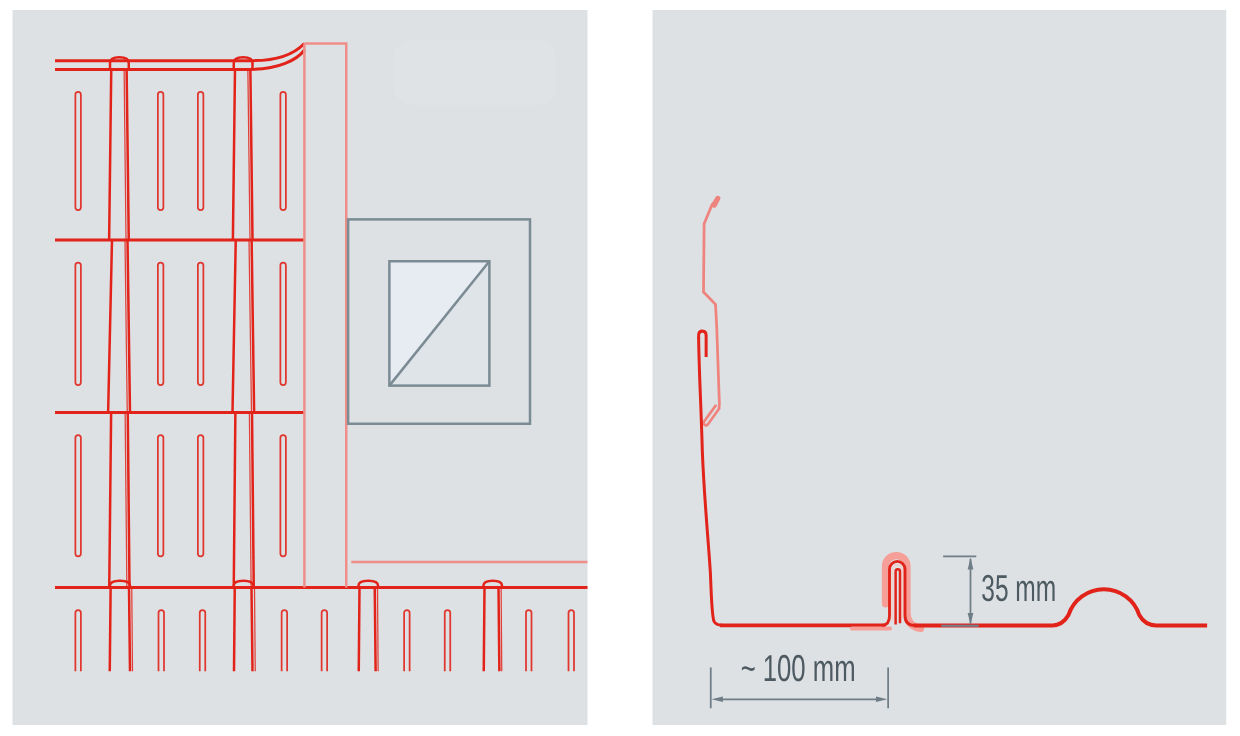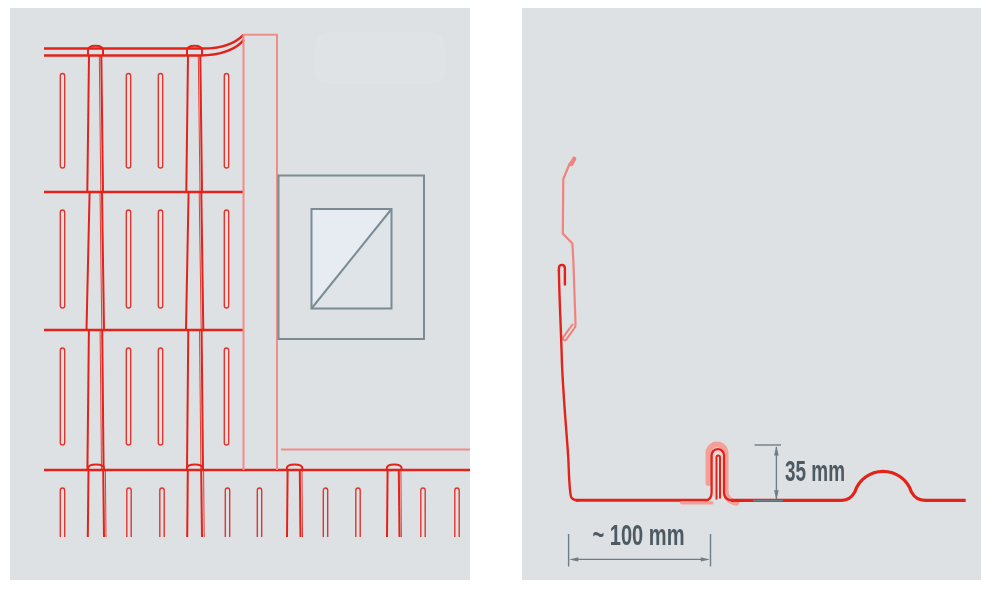--- a/index.html
+++ b/index.html
@@ -1,17 +1,17 @@
 <!DOCTYPE html>
 <html><head>
 <meta charset="utf-8">
 <style>
   html,body{margin:0;padding:0;background:#ffffff;}
   #page{position:relative;width:992px;height:589px;background:#ffffff;overflow:hidden;
-        font-family:"Liberation Sans", sans-serif;font-weight:bold;}
+        font-family:"Liberation Sans", sans-serif;}
   svg{position:absolute;left:0;top:0;}
 </style>
 </head>
 <body>
 <div id="page">
 <svg width="992" height="589" viewBox="0 0 992 589">
 
   <rect x="10" y="8" width="460" height="572" fill="#dde1e4"></rect>
   <rect x="522" y="8" width="459" height="572" fill="#dde1e4"></rect>
   <rect x="315" y="32" width="130" height="52" rx="14" fill="#ffffff" opacity="0.07"></rect>

